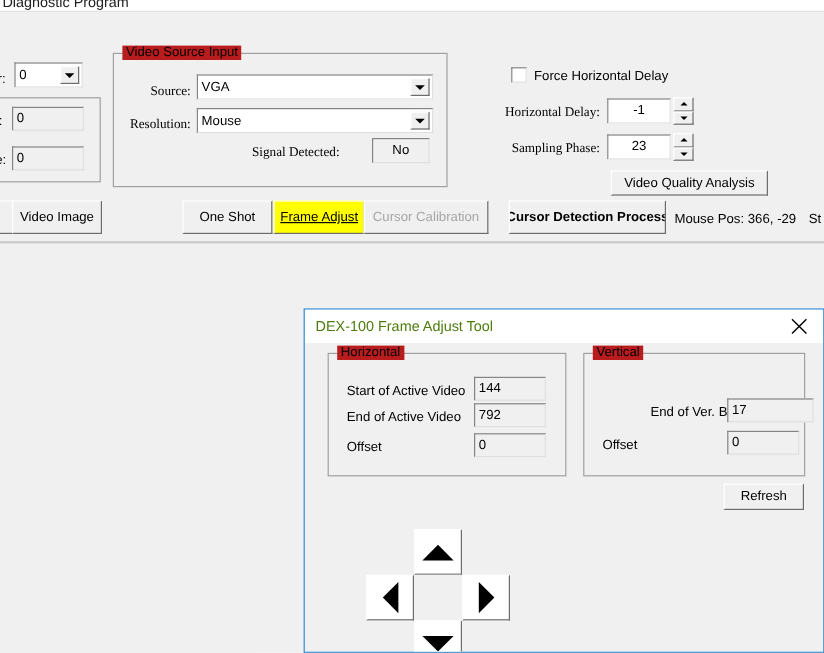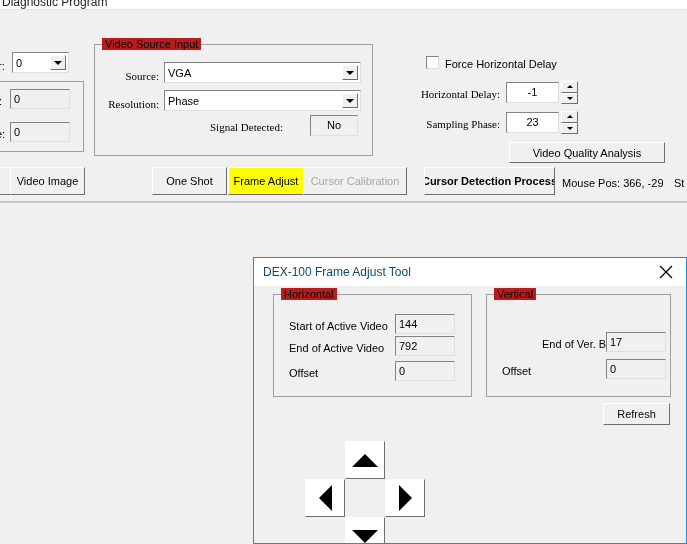--- a/index.html
+++ b/index.html
@@ -155,20 +155,21 @@
     font-family: "Liberation Sans", sans-serif;
     font-size: 11px;
     color: #000;
     white-space: nowrap;
     overflow: hidden;
   }
   .btn.disabled { color: #a6a6a6; }
   .btn.highlight {
     background: #ffff00;
     border-color: #ffffff #6d6d6d #6d6d6d #ffffff;
+    text-decoration: underline;
   }
 
   .spin {
     position: absolute;
     width: 17px;
     display: flex;
     flex-direction: column;
   }
   .spin > div {
     flex: 1;
@@ -204,21 +205,21 @@
     position: absolute;
     left: 0; top: 0;
     width: 100%; height: 28px;
     background: #ffffff;
     box-sizing: border-box;
   }
   #dlg-title-text {
     position: absolute;
     left: 9px; top: 7px;
     font-size: 12px;
-    color: #0c4a6e;
+    color: #4d7c0f;
     white-space: nowrap;
   }
   #dlg-close-btn {
     position: absolute;
     right: 0; top: 0;
     width: 40px; height: 28px;
     display: flex;
     align-items: center;
     justify-content: center;
   }
@@ -295,21 +296,21 @@
   </div>
   <div class="lbl r" style="left:106px; top:60px; width:53px;">Source:</div>
   <div class="combo" style="left:164px; top:52px; width:197px; height:21px;">
     <div class="combo-value">VGA</div>
     <div class="combo-arrow">
         <span class="tri-d"></span>
       </div>
   </div>
   <div class="lbl r" style="left:94px; top:88px; width:65px;">Resolution:</div>
   <div class="combo" style="left:164px; top:80px; width:197px; height:21px;">
-    <div class="combo-value">Phase</div>
+    <div class="combo-value">Mouse</div>
     <div class="combo-arrow">
         <span class="tri-d"></span>
       </div>
   </div>
   <div class="lbl r" style="left:188px; top:111px; width:95px;">Signal Detected:</div>
   <div class="textbox ro center" style="left:310px; top:105px; width:48px; height:21px;">No</div>
 
   <div class="chk-box" style="left:426px; top:46px;"></div>
   <div class="lbl" style="left:445px; top:48px;">Force Horizontal Delay</div>
 
@@ -328,21 +329,21 @@
   <div class="textbox center" style="left:506px; top:102px; width:53px; height:21px;">23</div>
   <div class="spin" style="left:561px; top:101px; height:23px;">
     <div>
         <span class="tri-u"></span>
       </div>
     <div>
         <span class="tri-d-sm"></span>
       </div>
   </div>
 
-  <div class="btn" style="left:509px; top:132px; width:156px; height:21px;text-align:right;">Video Quality Analysis</div>
+  <div class="btn" style="left:509px; top:132px; width:131px; height:21px;text-align:right;">Video Quality Analysis</div>
 
   <div class="btn" style="left:-8px; top:157px; width:20px; height:28px;"></div>
   <div class="btn" style="left:10px; top:157px; width:75px; height:28px;">Video Image</div>
   <div class="btn" style="left:152px; top:157px; width:75px; height:28px;">One Shot</div>
   <div class="btn highlight" style="left:228px; top:157px; width:76px; height:28px;">Frame Adjust</div>
   <div class="btn disabled" style="left:303px; top:157px; width:104px; height:28px;">Cursor Calibration</div>
   <div class="btn" style="left:424px; top:157px; width:131px; height:28px;font-weight:bold;">Cursor Detection Process</div>
   <div class="lbl" style="left:562px; top:167px;">Mouse Pos: 366, -29</div>
   <div class="lbl" style="left:674px; top:167px;">St</div>
 </div>
@@ -371,21 +372,21 @@
     <div class="textbox ro" style="left:141px; top:28px; width:60px; height:20px;">144</div>
     <div class="lbl" style="left:35px; top:56px;">End of Active Video</div>
     <div class="textbox ro" style="left:141px; top:50px; width:60px; height:20px;">792</div>
     <div class="lbl" style="left:35px; top:81px;">Offset</div>
     <div class="textbox ro" style="left:141px; top:75px; width:60px; height:20px;">0</div>
 
     <div class="gbox" style="left:232px; top:8px; width:183px; height:101px;">
       <div class="gbox-title">Vertical</div>
     </div>
     <div class="lbl" style="left:248px; top:52px;padding-left:40px;">End of Ver. Back</div>
-    <div class="textbox ro" style="left:352px; top:46px; width:60px; height:20px;">17</div>
+    <div class="textbox ro" style="left:352px; top:46px; width:72px; height:20px;">17</div>
     <div class="lbl" style="left:248px; top:79px;">Offset</div>
     <div class="textbox ro" style="left:352px; top:73px; width:60px; height:20px;">0</div>
 
     <div class="btn" style="left:349px; top:117px; width:67px; height:22px;">Refresh</div>
 
     <div class="navbtn" style="left:91px; top:155px;">
         <span class="ar-up"></span>
       </div>
     <div class="navbtn" style="left:51px; top:193px;">
         <span class="ar-lf"></span>

